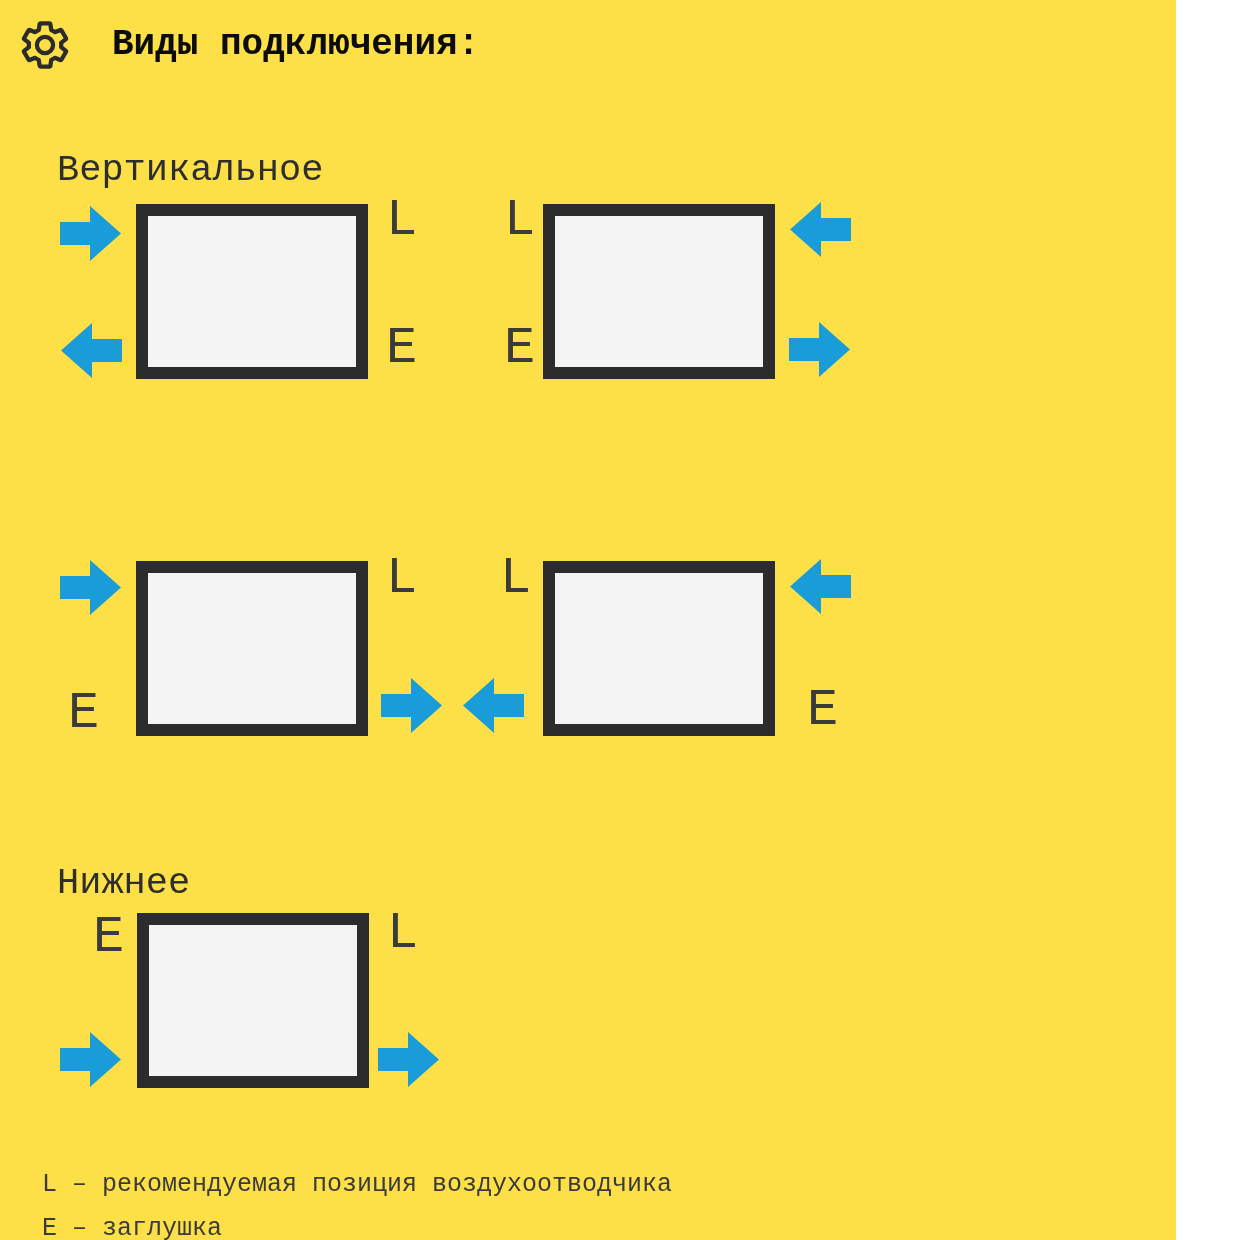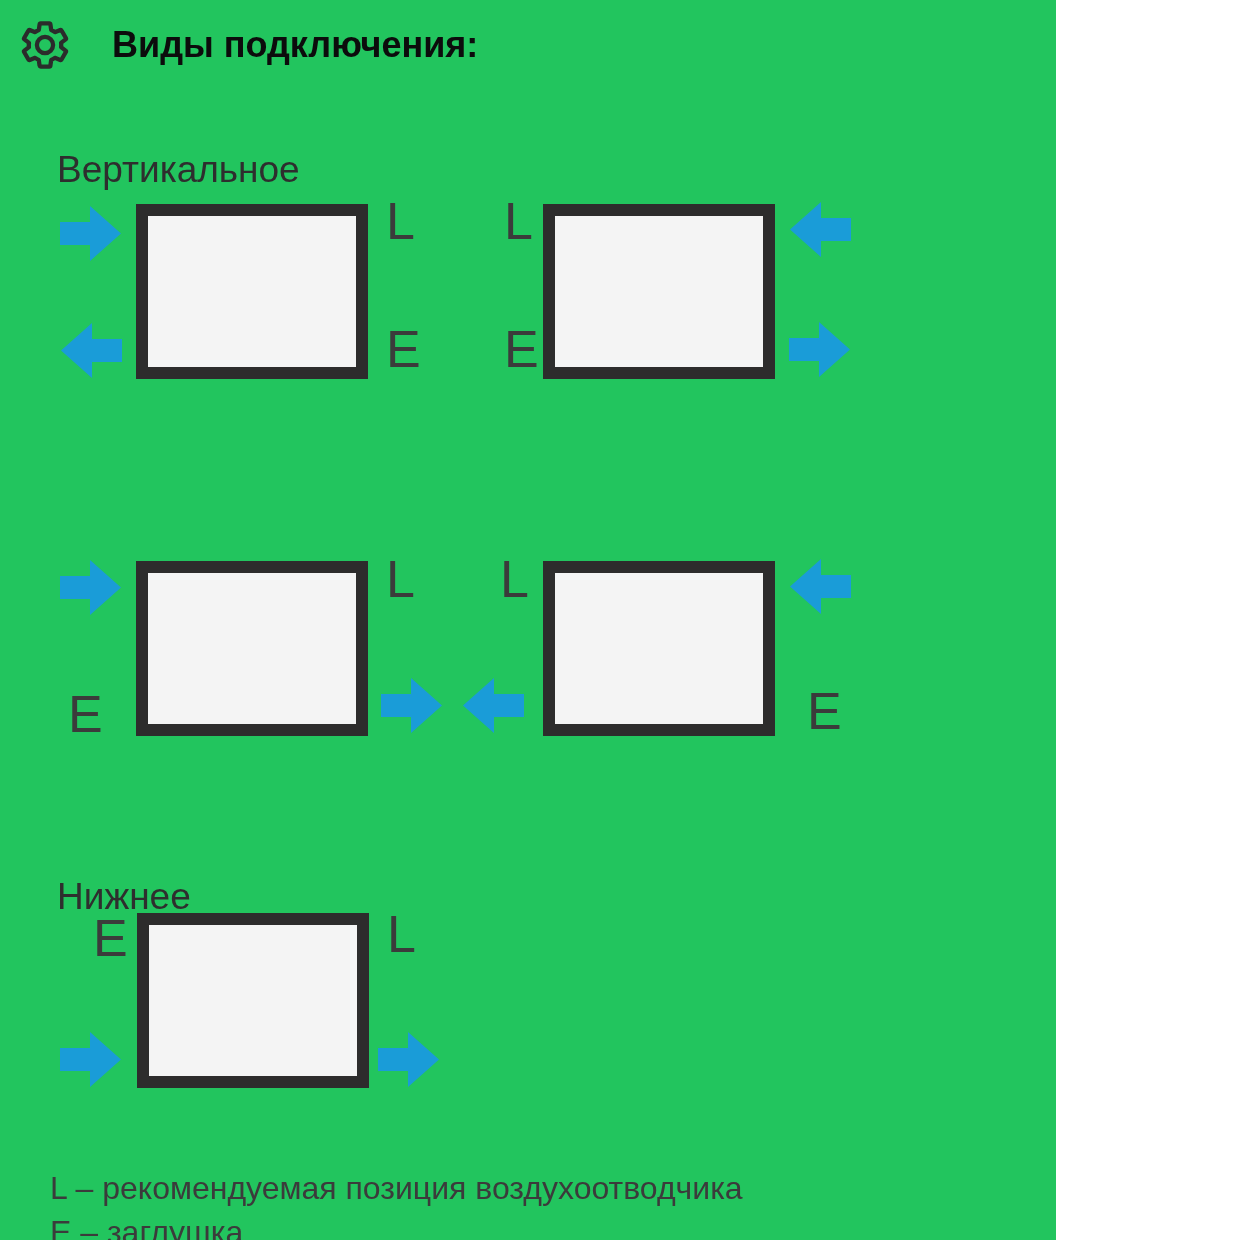--- a/index.html
+++ b/index.html
@@ -1,22 +1,22 @@
 <!DOCTYPE html>
 <html><head>
 <meta charset="utf-8">
 <style>
   html, body { margin: 0; padding: 0; background: #ffffff; }
   #canvas {
     position: relative;
-    width: 1056px;
+    width: 1176px;
     height: 1240px;
-    background: #22c55e;
+    background: #fde047;
     overflow: hidden;
-    font-family: Liberation Sans, sans-serif;
+    font-family: Liberation Mono, monospace;
     color: #2e2e2e;
   }
   .page-title {
     position: absolute;
     left: 112px; top: 24px;
     font-size: 36px;
     font-weight: 700;
     color: #0c0c0c;
     white-space: nowrap;
   }
@@ -41,22 +41,22 @@
     color: #3b3b3b;
     line-height: 1;
   }
   .arrow {
     position: absolute;
     width: 62px; height: 57px;
     display: block;
   }
   .legend-line {
     position: absolute;
-    left: 50px;
-    font-size: 32px;
+    left: 42px;
+    font-size: 25px;
     font-weight: 300;
     color: #3b3b3b;
     white-space: nowrap;
   }
   .gear {
     position: absolute;
     left: 18px; top: 16px;
     width: 54px; height: 58px;
   }
 </style>
@@ -106,21 +106,21 @@
   <div class="radiator" style="left:543px; top:561px;"></div>
   <div class="port-label" style="left:500px; top:553px;">L</div>
   <svg class="arrow" style="left:462px; top:677px;" viewBox="0 0 62 57">
     <polygon points="62,17 32,17 32,1 1,28.5 32,56 32,40 62,40" fill="#1a9cd8"></polygon>
   </svg>
   <svg class="arrow" style="left:789px; top:558px;" viewBox="0 0 62 57">
     <polygon points="62,17 32,17 32,1 1,28.5 32,56 32,40 62,40" fill="#1a9cd8"></polygon>
   </svg>
   <div class="port-label" style="left:807px; top:685px;">E</div>
 
-  <div class="section-title" style="left:57px; top:862px;margin-top:14px;">Нижнее</div>
+  <div class="section-title" style="left:57px; top:862px;">Нижнее</div>
 
   <div class="radiator" style="left:137px; top:913px;"></div>
   <div class="port-label" style="left:93px; top:912px;">E</div>
   <div class="port-label" style="left:387px; top:908px;">L</div>
   <svg class="arrow" style="left:60px; top:1031px;" viewBox="0 0 62 57">
     <polygon points="0,17 30,17 30,1 61,28.5 30,56 30,40 0,40" fill="#1a9cd8"></polygon>
   </svg>
   <svg class="arrow" style="left:378px; top:1031px;" viewBox="0 0 62 57">
     <polygon points="0,17 30,17 30,1 61,28.5 30,56 30,40 0,40" fill="#1a9cd8"></polygon>
   </svg>

